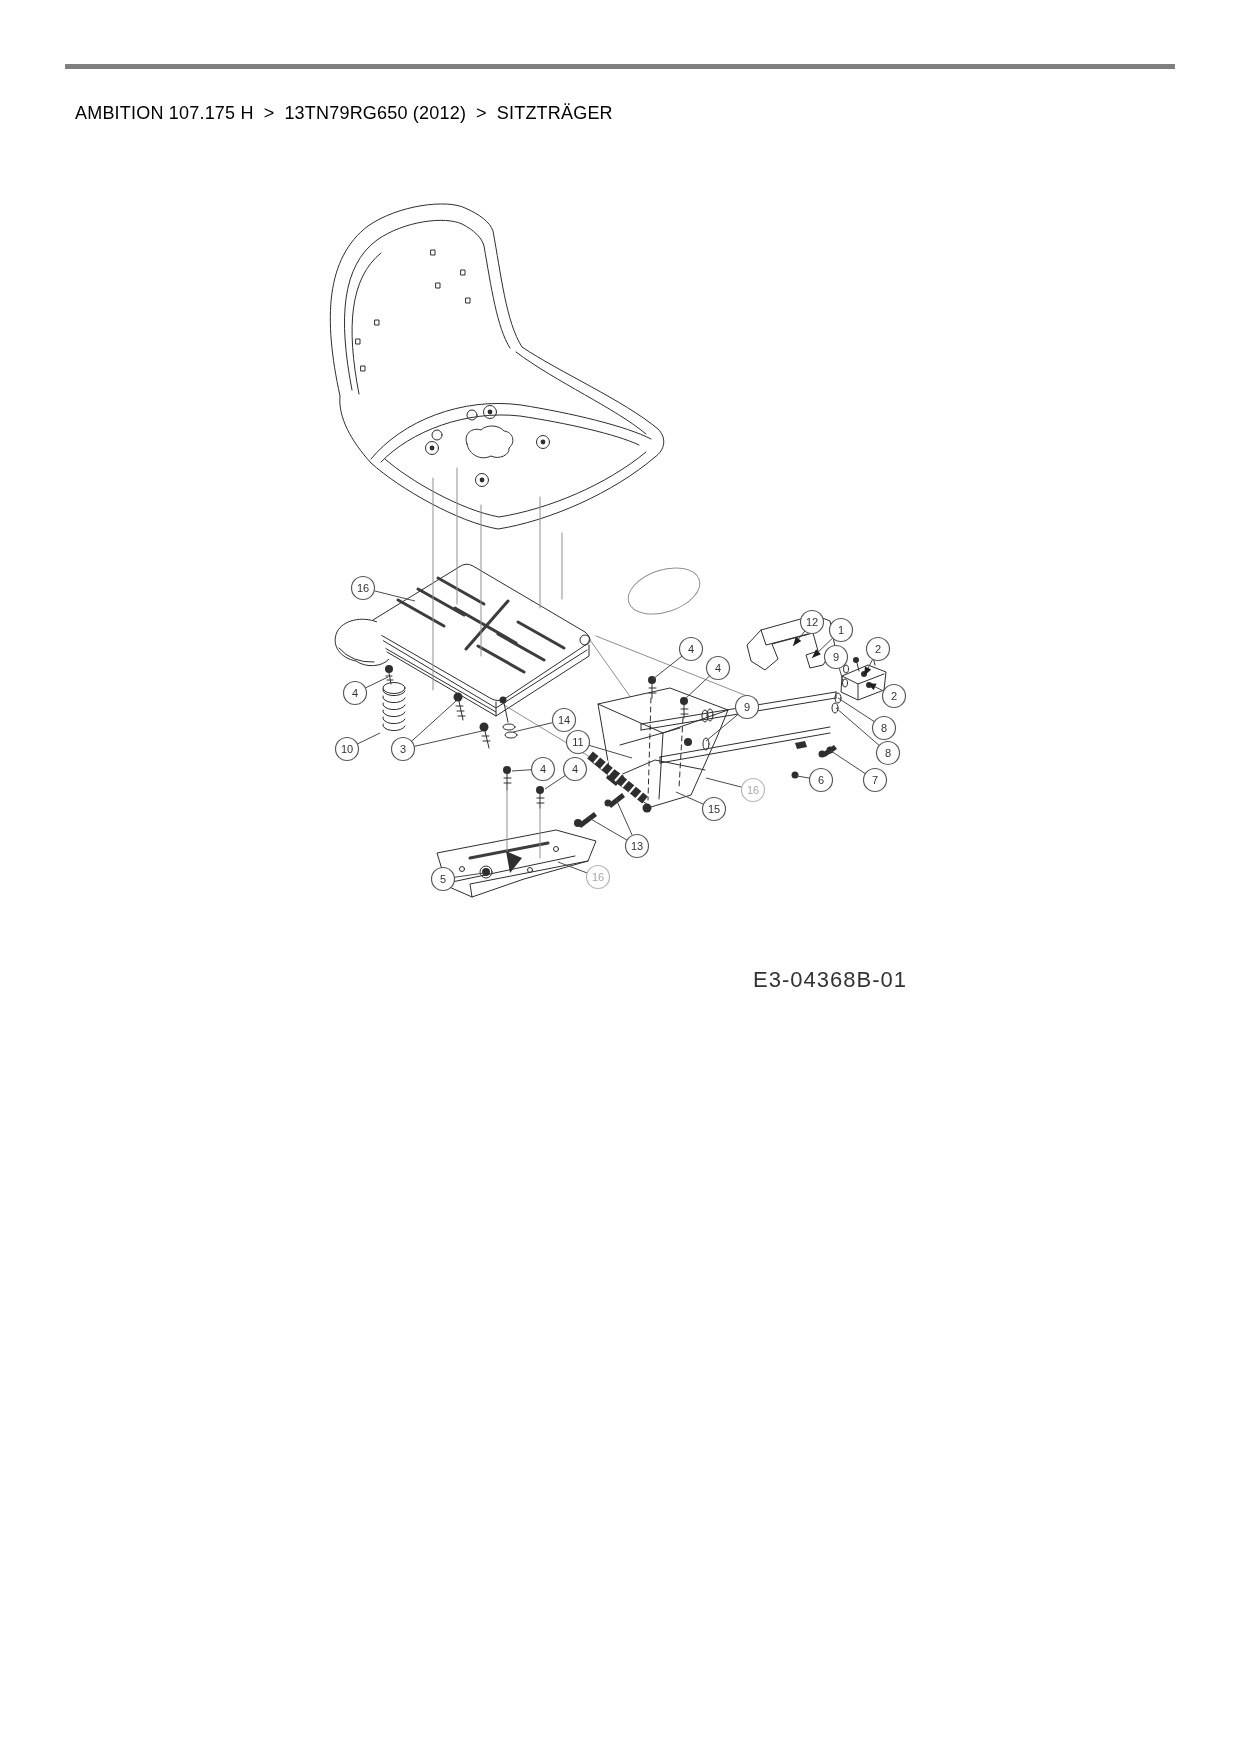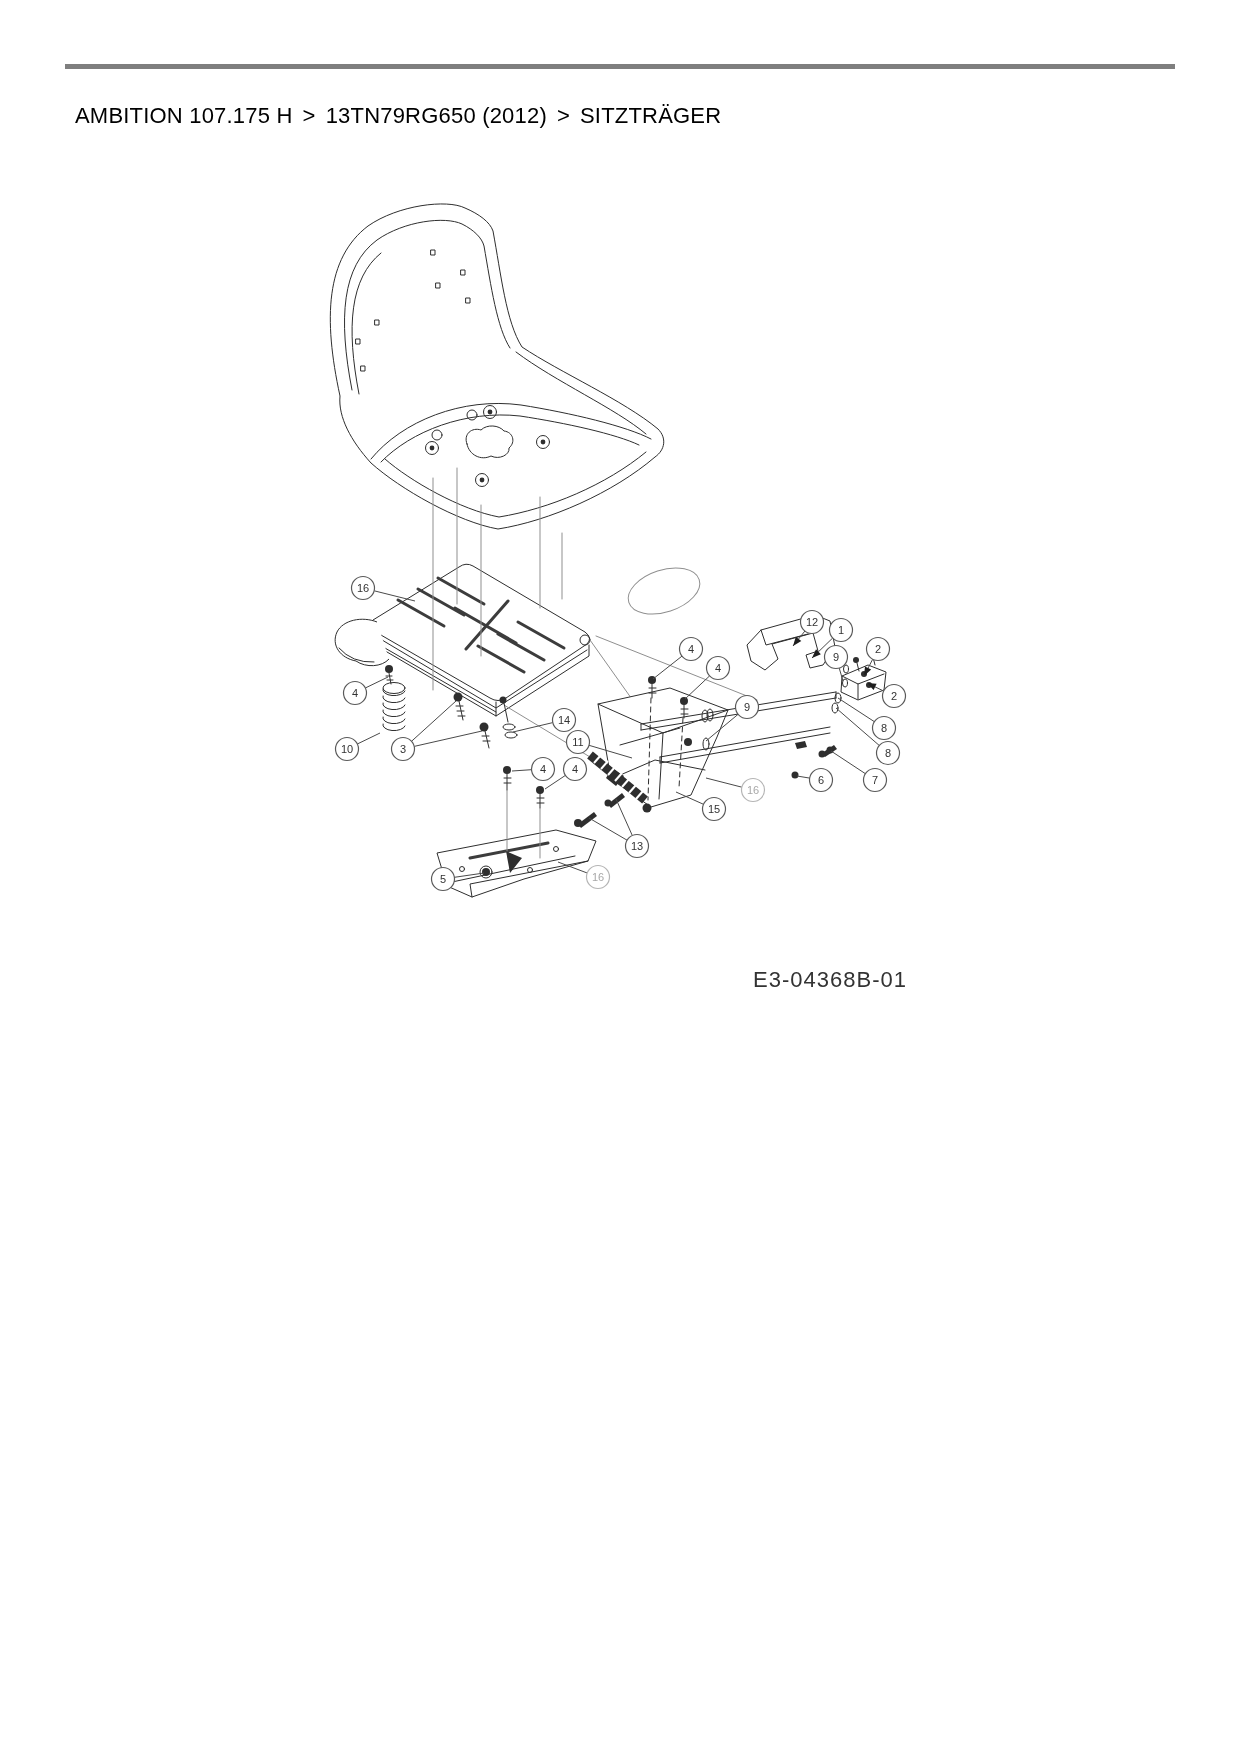--- a/index.html
+++ b/index.html
@@ -1,18 +1,18 @@
 <!DOCTYPE html>
 <html><head>
 <meta charset="utf-8">
 <style>
   html,body{margin:0;padding:0;background:#fff;}
   body{width:1240px;height:1754px;position:relative;font-family:"Liberation Sans",sans-serif;overflow:hidden;}
   .top-rule{position:absolute;left:65px;top:64px;width:1110px;height:5px;background:#7f7f7f;}
-  .breadcrumb{position:absolute;left:75px;top:103px;font-size:22px;color:#000;white-space:nowrap;letter-spacing:.2px;}
+  .breadcrumb{position:absolute;left:75px;top:103px;font-size:18px;color:#000;white-space:nowrap;letter-spacing:.2px;}
   .crumb-sep{margin:0 10px;}
   .diagram-wrap{position:absolute;left:0;top:0;width:1124px;height:1754px;}
   svg{display:block;}
   
   .s{fill:none;stroke:#2e2e2e;stroke-width:1;stroke-linejoin:round;stroke-linecap:round;}
   .sw{fill:#fff;stroke:#2e2e2e;stroke-width:1;stroke-linejoin:round;}
   .f{fill:#2e2e2e;stroke:none;}
   .lt{stroke:#8f8f8f;}
   .slot{stroke:#3c3c3c;stroke-width:3;stroke-linecap:round;}
   .wtick{stroke:#fff;stroke-width:2;}

